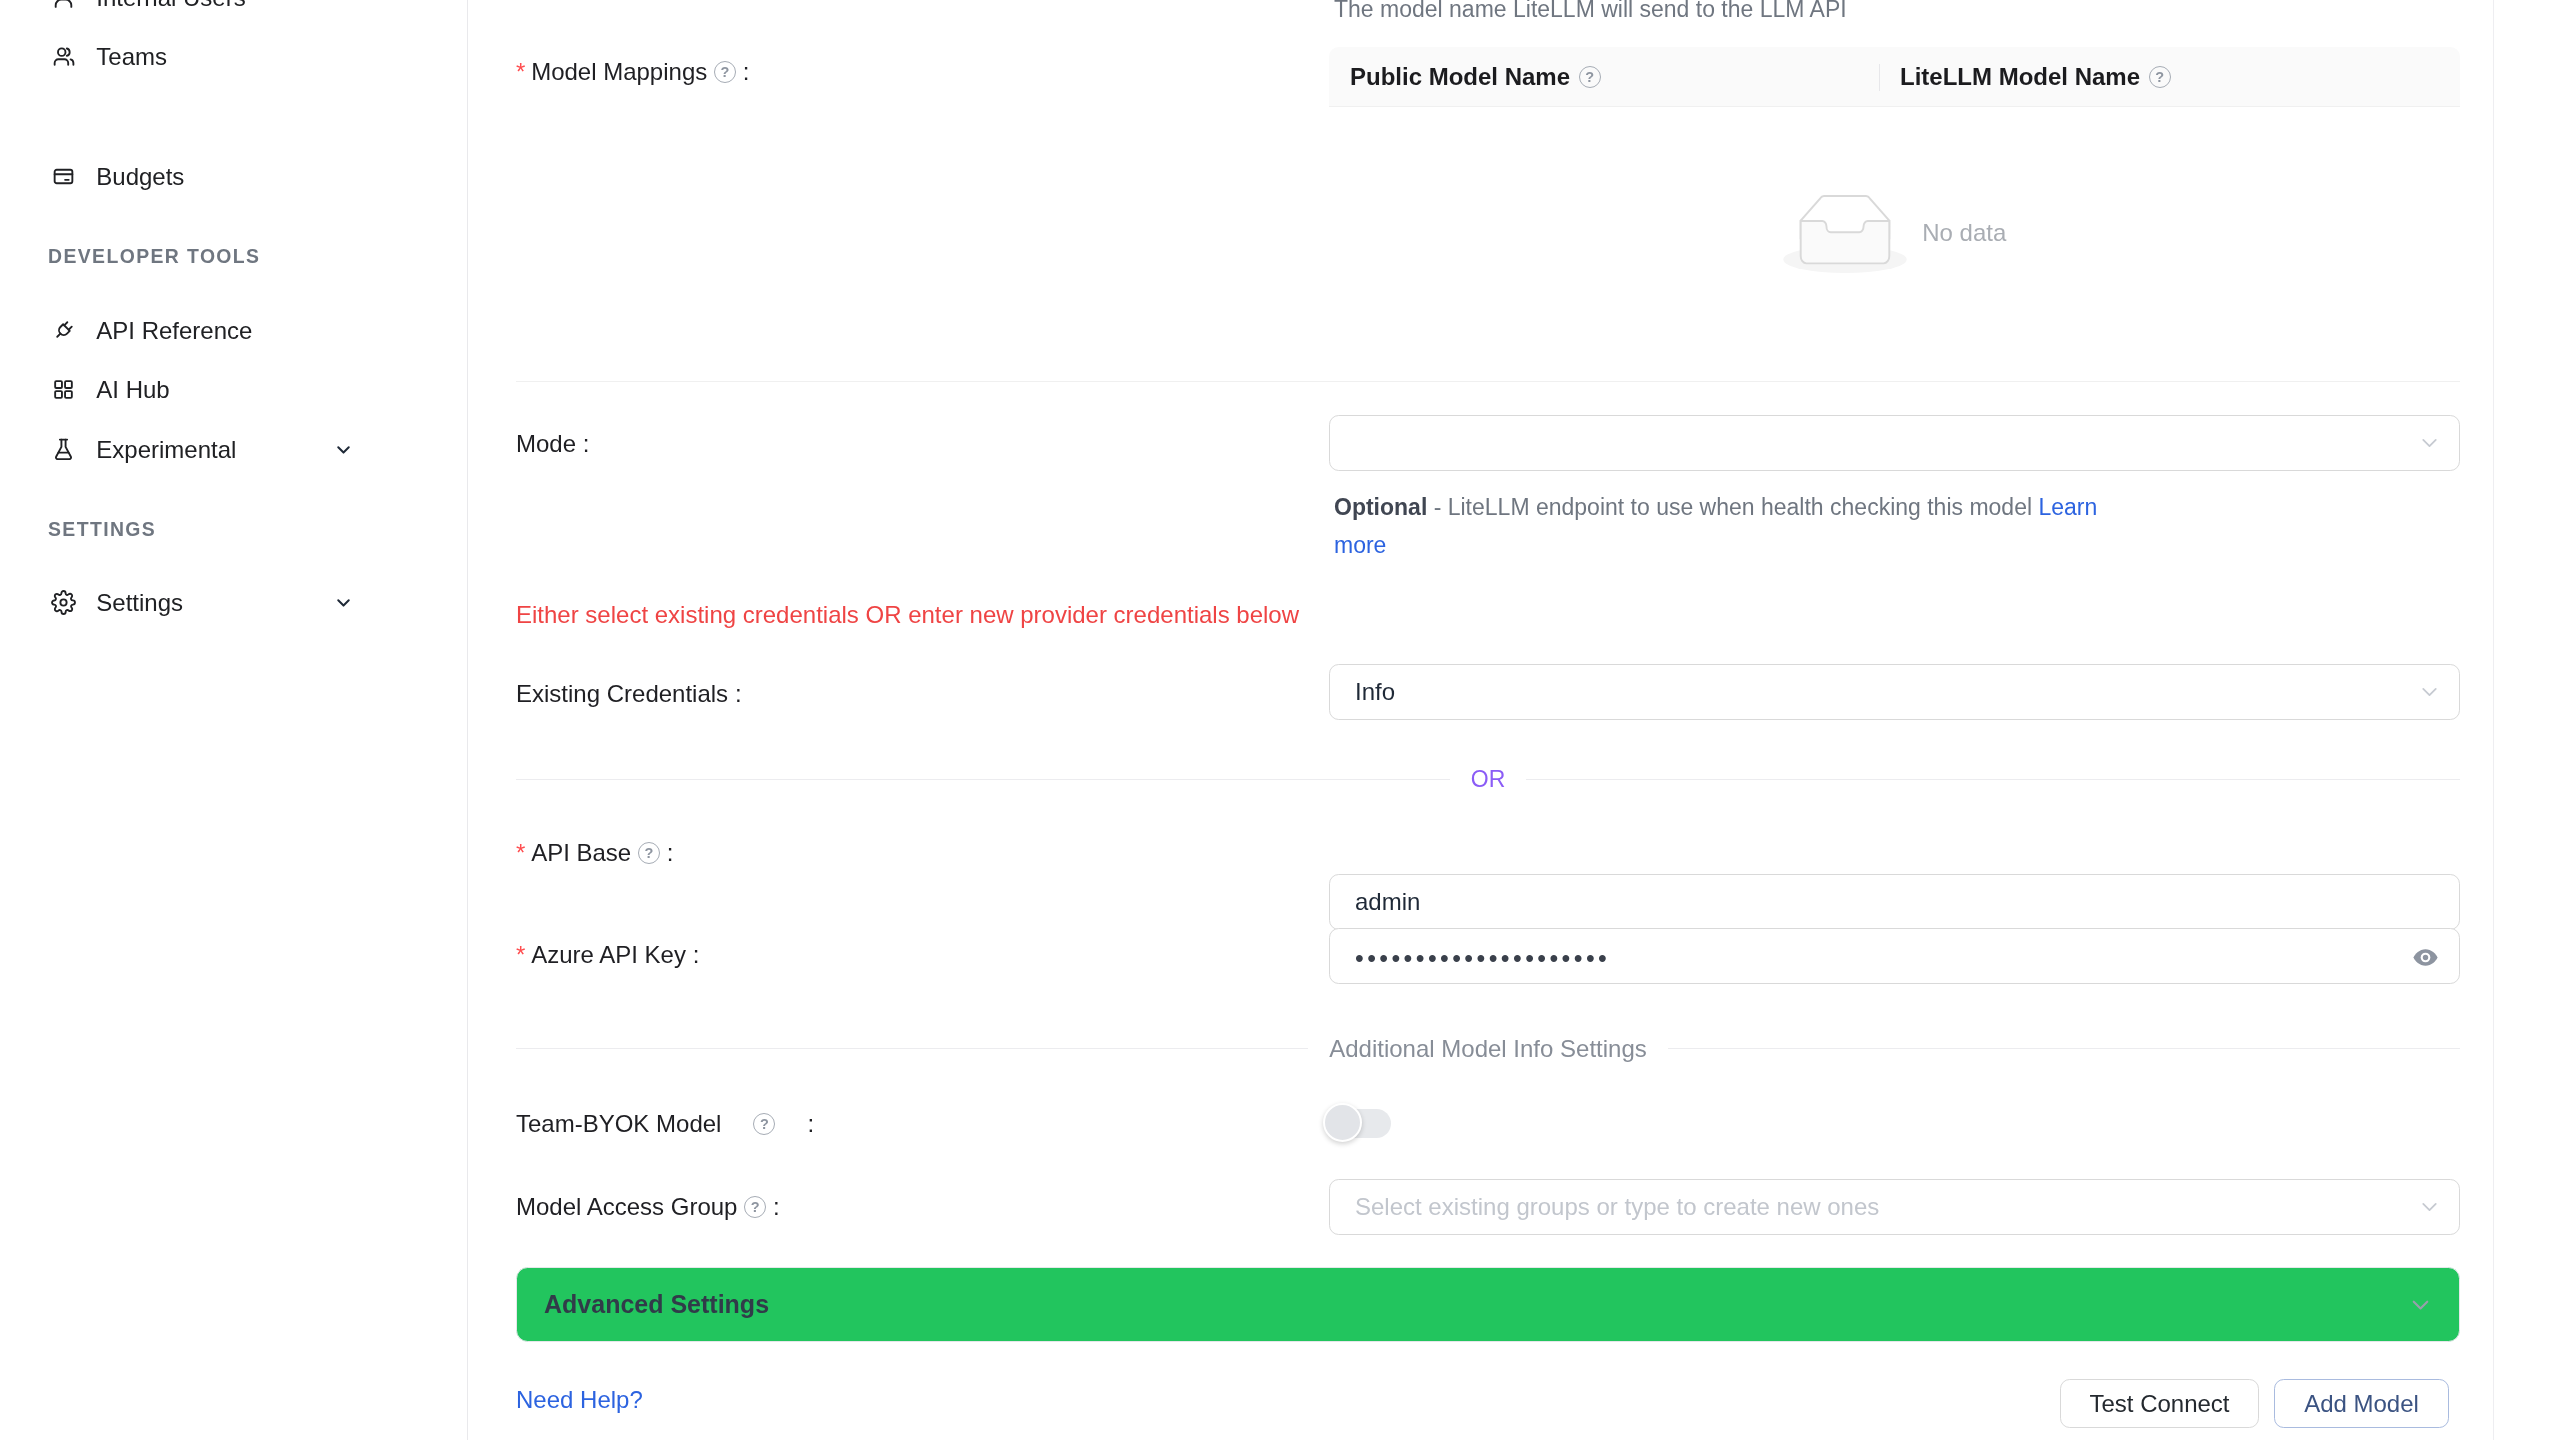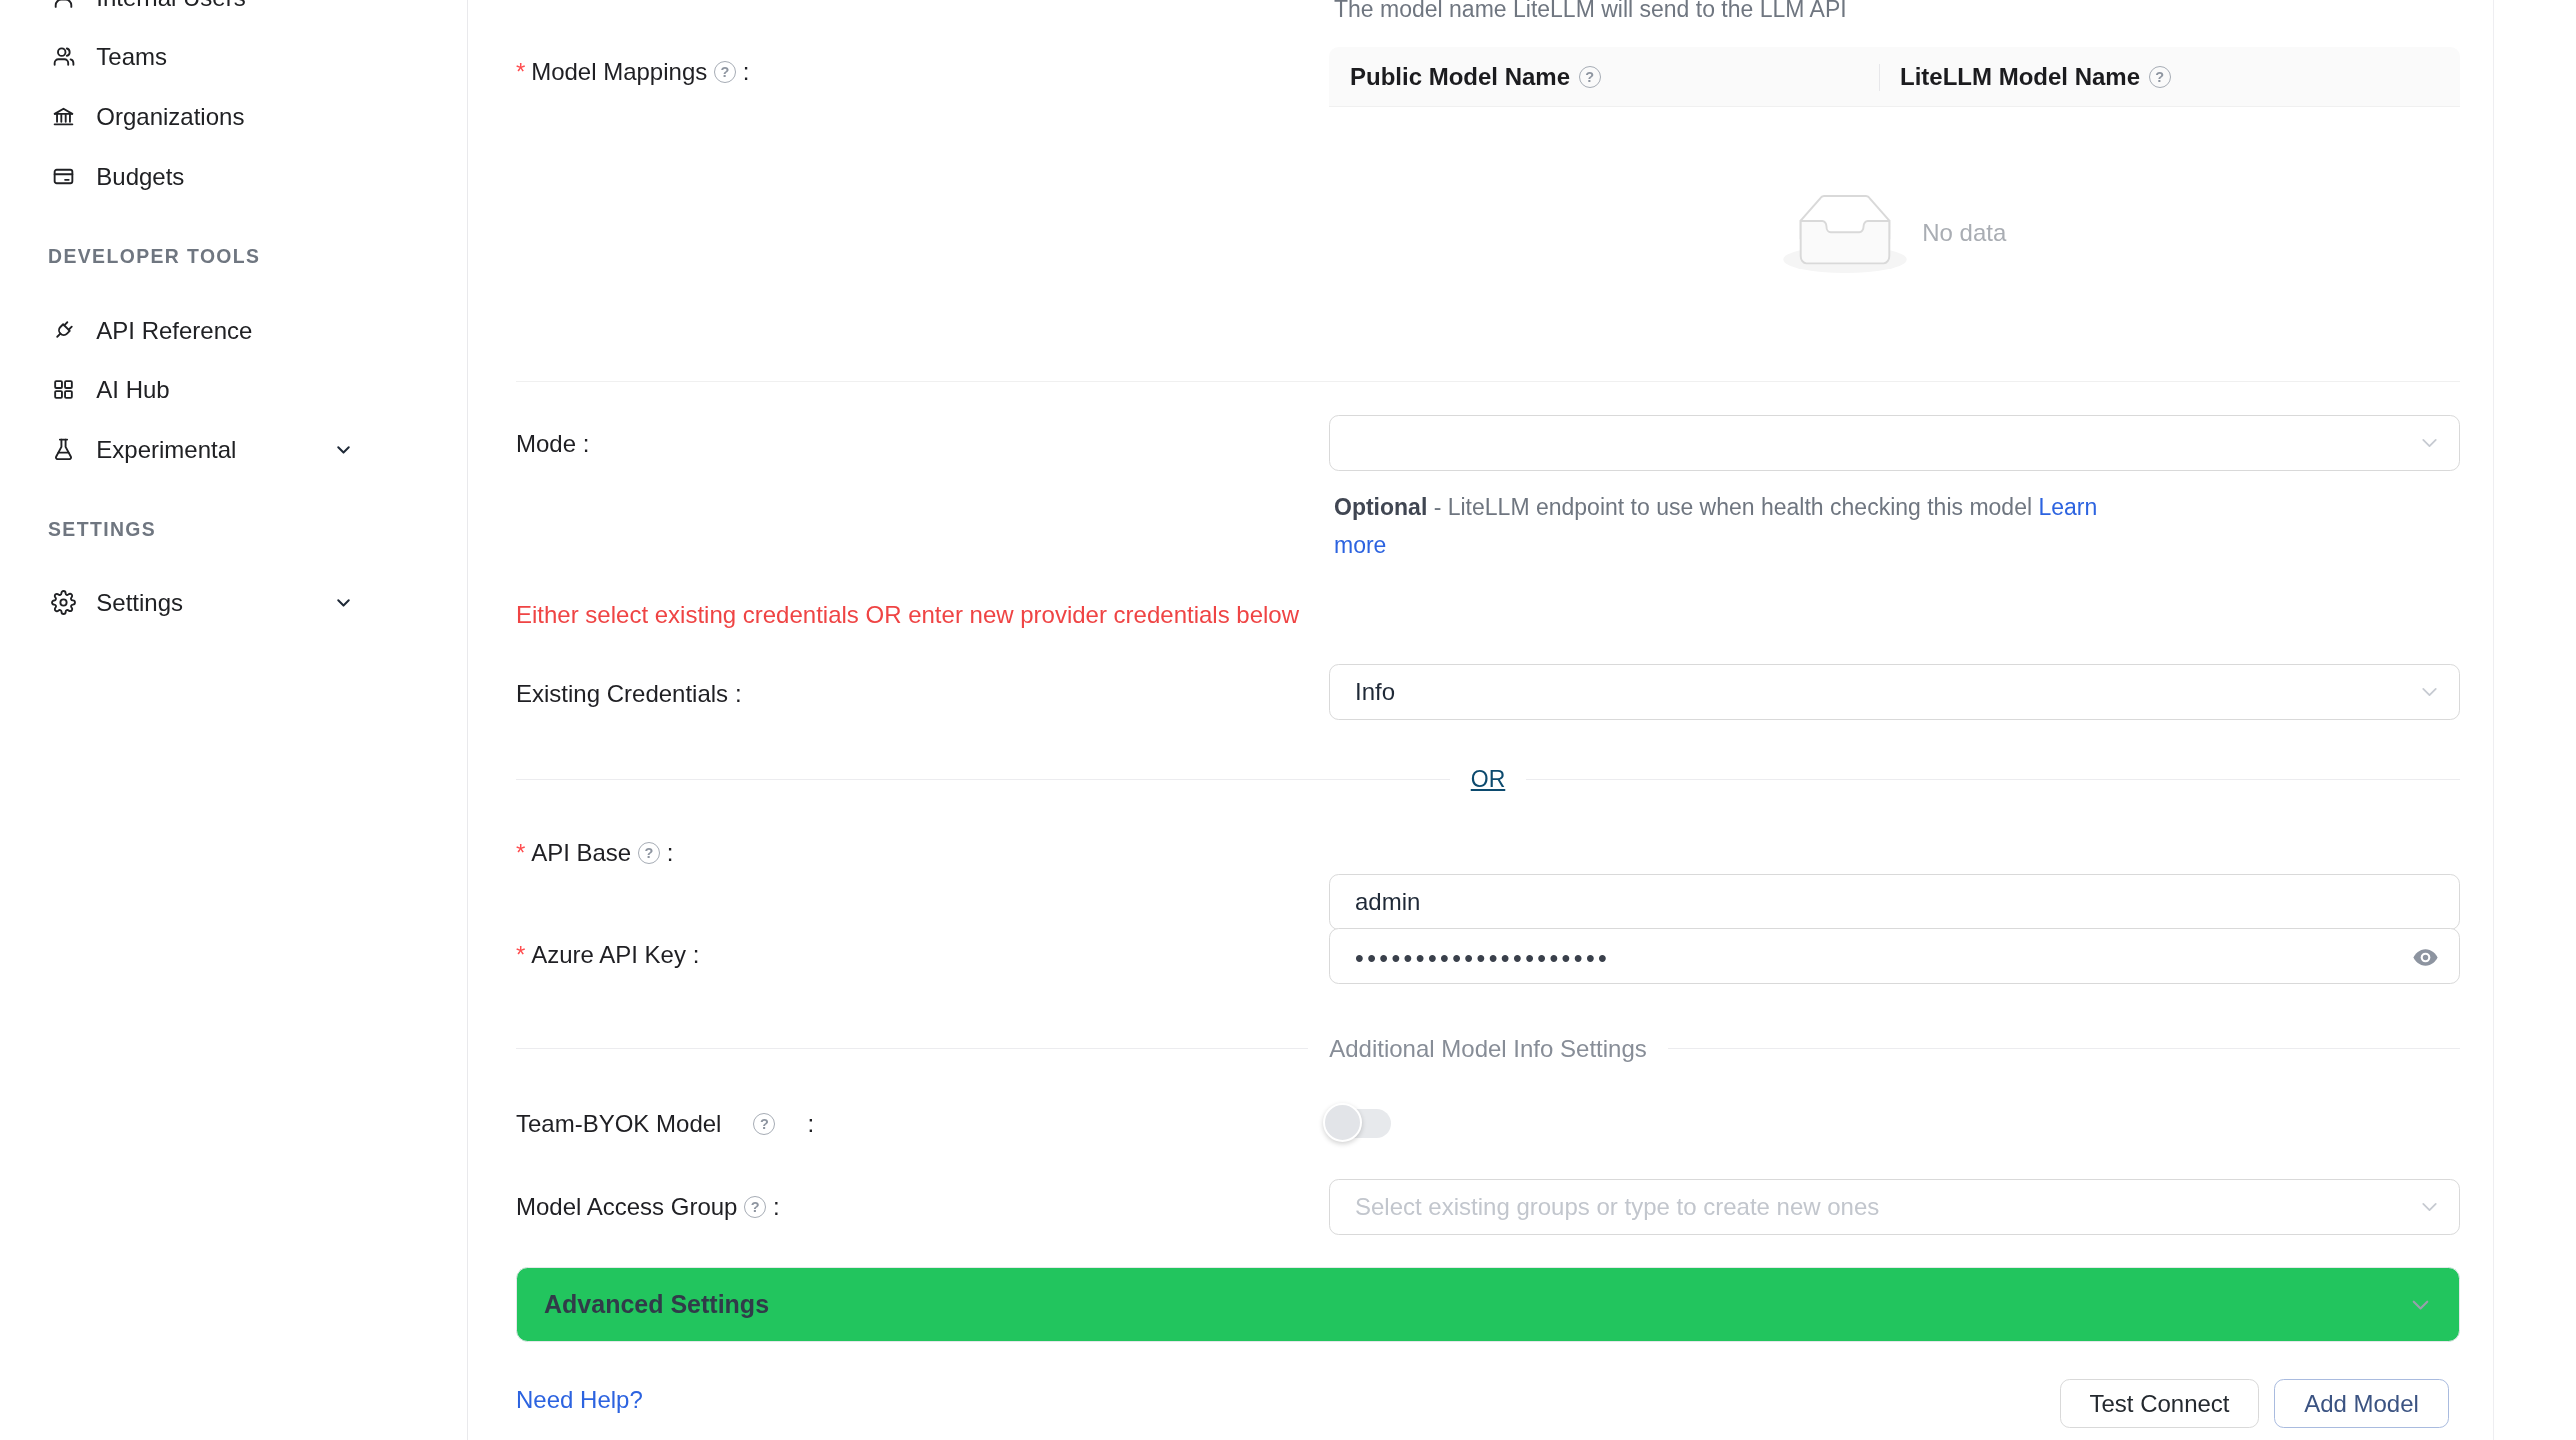--- a/index.html
+++ b/index.html
@@ -54,21 +54,21 @@
   .help-text { position:absolute; left:1334px; top:488px; width:775px; font-size:23px;
     line-height:38px; color:#6f7680; }
   .help-text b { color:#404652; }
   a.link { color:#2c63e0; text-decoration:none; cursor:pointer; }
 
   .gray-note { position:absolute; font-size:24px; color:#ef4444; }
 
   .divider-row { position:absolute; left:516px; width:1944px; display:flex;
     align-items:center; gap:21px; }
   .divider-row .dline { flex:1; height:1px; background:#ececef; }
-  .or-text { font-size:23px; color:#0c4a6e; line-height:29px;text-decoration:underline; }
+  .or-text { font-size:23px; color:#8b5cf6; line-height:29px; }
   .div-text { font-size:24px; color:#878d97; line-height:33px; }
 
   .dots { letter-spacing:3.4px; font-size:25px; color:#3a404b; line-height:1; padding-top:5.8px; }
   .eye { position:absolute; right:19.4px; top:13.6px; width:29px; height:29px; cursor:pointer; }
 
   
   .toggle { position:absolute; left:1323px; top:1103px; width:74px; height:41px; cursor:pointer; }
   .toggle .track { position:absolute; left:11.6px; top:5.8px; width:56px; height:29px;
     border-radius:14.5px; background:#e7e9ec; }
   .toggle .knob { position:absolute; left:0; top:0; width:39px; height:39px; border-radius:50%;
@@ -107,31 +107,20 @@
       <svg viewBox="0 0 24 24" fill="none" stroke="#202124" stroke-width="1.8" stroke-linecap="round" stroke-linejoin="round">
           <path d="M16.5 20v-1.8a3.6 3.6 0 0 0-3.6-3.6H7.1a3.6 3.6 0 0 0-3.6 3.6V20"></path>
           <circle cx="10.3" cy="7.8" r="3.6"></circle>
           <path d="M21.5 20v-1.8a3.6 3.6 0 0 0-2.7-3.48"></path>
           <path d="M15.2 4.33a3.6 3.6 0 0 1 0 6.98"></path>
         </svg>
     </span>
     <span class="nlabel">Teams</span>
   </div>
 
-  <div class="nav-item" style="top:95px;">
-    <span class="nicon">
-      <svg viewBox="0 0 24 24" fill="none" stroke="#202124" stroke-width="1.8" stroke-linecap="round" stroke-linejoin="round">
-          <path d="M3.5 9.5 12 4.5l8.5 5"></path>
-          <path d="M4.5 9.5h15"></path>
-          <path d="M5.8 9.5V17M9.9 9.5V17M14.1 9.5V17M18.2 9.5V17"></path>
-          <path d="M3.5 19.5h17"></path>
-        </svg>
-    </span>
-    <span class="nlabel">Organizations</span>
-  </div>
 
   <div class="nav-item" style="top:155px;">
     <span class="nicon">
       <svg viewBox="0 0 24 24" fill="none" stroke="#202124" stroke-width="1.8" stroke-linecap="round" stroke-linejoin="round">
           <rect x="3.5" y="5.5" width="17" height="13" rx="2"></rect>
           <path d="M3.5 9.8h17"></path>
           <path d="M13.5 15.2h3.5"></path>
         </svg>
     </span>
     <span class="nlabel">Budgets</span>

